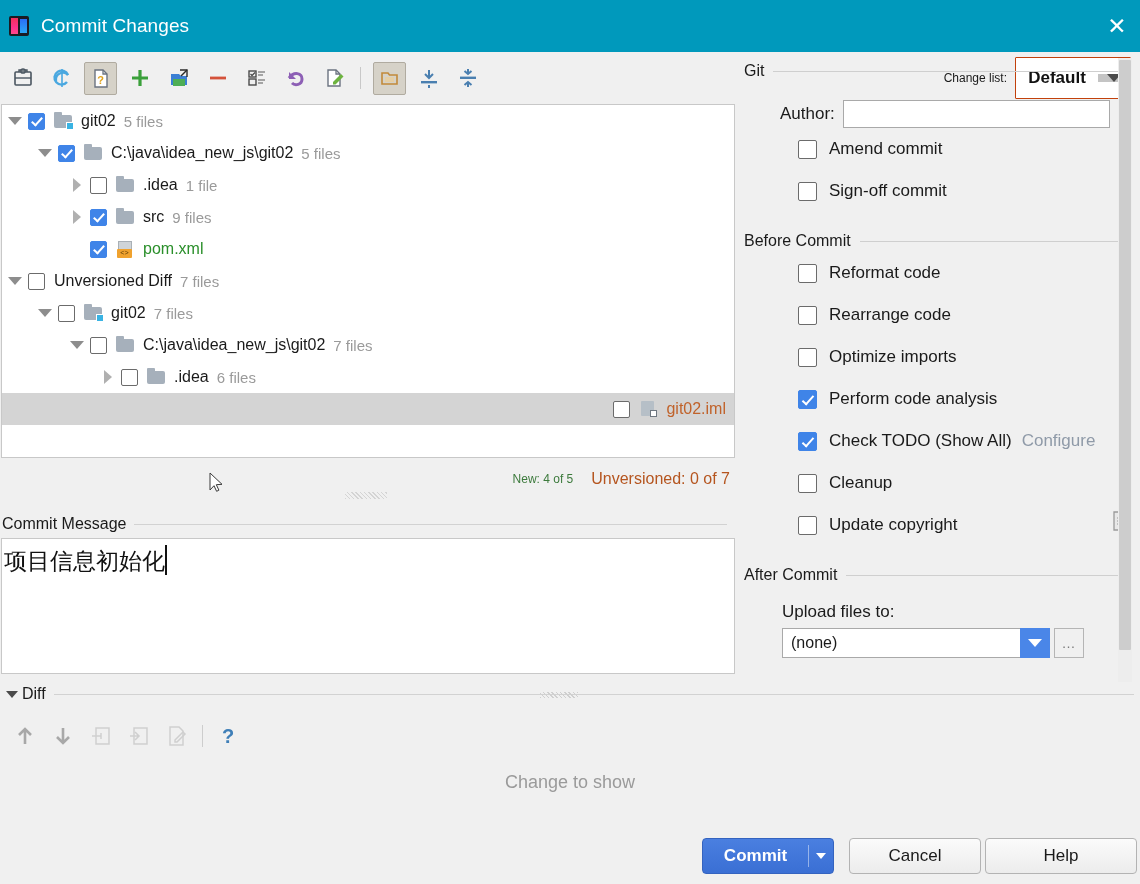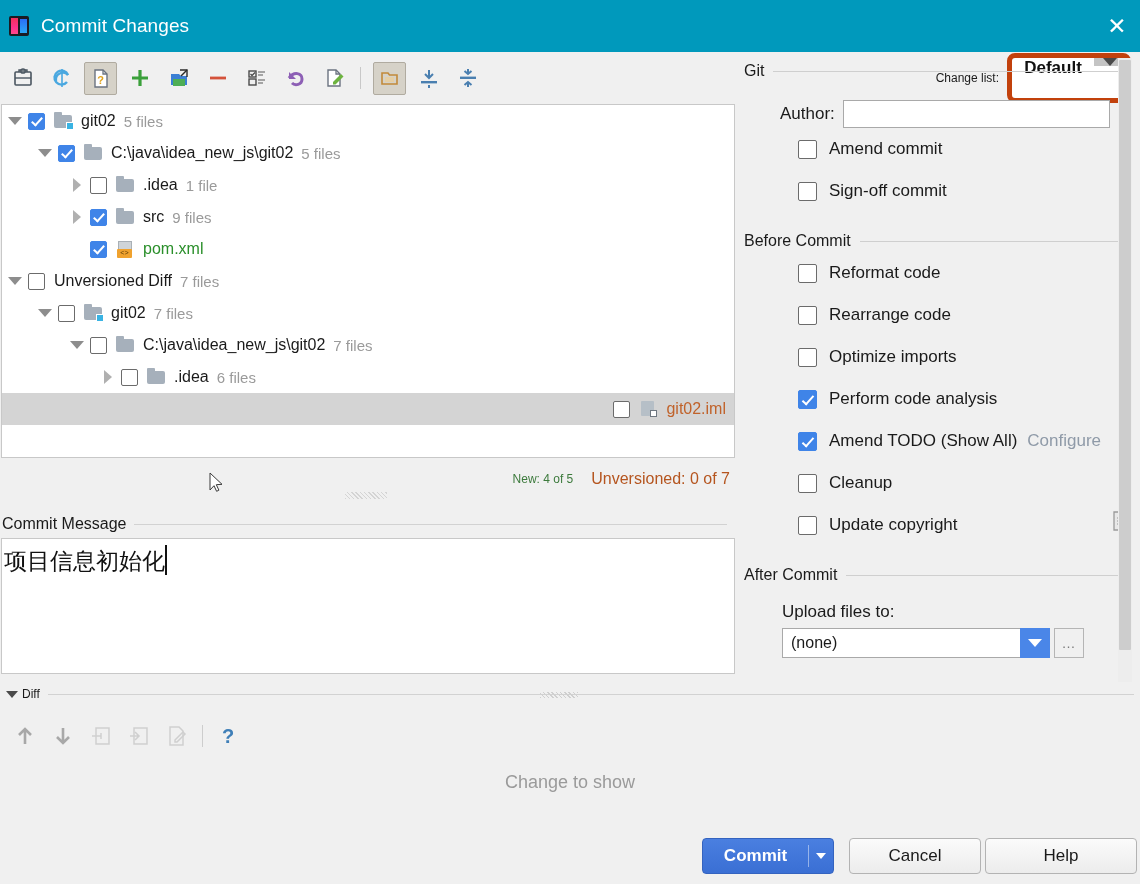--- a/index.html
+++ b/index.html
@@ -48,22 +48,22 @@
     width: 31px; height: 31px; margin-left: 6px; display: flex;
     align-items: center; justify-content: center; border-radius: 2px;
     border: 1px solid transparent; flex: 0 0 auto;
   }
   .tbtn.pressed { background: #d6d2c8; border: 1px solid #b0aba0; }
   .tsep { width: 1px; height: 22px; background: #c8c8c8; margin: 0 6px 0 9px; }
   .tb-spacer { flex: 1 1 auto; }
 
   .cl-label { font-size: 12px; color: #1a1a1a; margin-right: 8px; white-space: nowrap; }
   .cl-combo {
-    display: flex; align-items: flex-start; height: 40px; width: 114px;
-    border: 5px solid #c2410c; background: #ffffff; border-radius: 8px;
+    display: flex; align-items: center; height: 40px; width: 114px;
+    border: 1px solid #c2410c; background: #ffffff; border-radius: 1px;
     margin-right: 9px;
   }
   .cl-combo .val {
     flex: 1 1 auto; display: flex; align-items: center; justify-content: center;
     font-size: 17px; font-weight: bold; color: #111;
   }
   .cl-combo .arrow {
     width: 32px; background: #c4c4c4; display: flex; align-items: center; justify-content: center;
   }
   .cl-combo .arrow::after {
@@ -158,21 +158,21 @@
     font-family: "DejaVu Sans", sans-serif; position: relative;
   }
   .caret {
     display: inline-block; width: 1.5px; height: 30px; background: #111;
     vertical-align: -6px;
   }
 
   
   .diff-head { position: absolute; left: 0; top: 683px; width: 1140px; height: 22px; display: flex; align-items: center; }
   .diff-head .tri { width: 0; height: 0; border-left: 6px solid transparent; border-right: 6px solid transparent; border-top: 7px solid #4a4a4a; margin: 0 4px 0 6px; }
-  .diff-head .lbl { font-size: 12px; color: #1a1a1a; margin-right: 8px; }
+  .diff-head .lbl { font-size: 16px; color: #1a1a1a; margin-right: 8px; }
   .diff-head .line { flex: 1 1 auto; height: 1px; background: #d2d2d2; margin-right: 6px; }
   .diff-toolbar { position: absolute; left: 0; top: 712px; width: 1140px; height: 48px; display: flex; align-items: center; }
   .dbtn { width: 38px; height: 38px; display: flex; align-items: center; justify-content: center; }
   .dsep { width: 1px; height: 22px; background: #cdcdcd; margin: 0 6px; }
   .nothing {
     position: absolute; left: 0; top: 772px; width: 1140px; text-align: center;
     font-size: 18px; color: #9a9a9a;
   }
   .diff-grip { position: absolute; left: 540px; top: 692px; width: 38px; height: 6px;
     background: repeating-linear-gradient(45deg,#cfcfcf 0 1px,transparent 1px 3px); }
@@ -544,21 +544,21 @@
     <div class="chk-row">
       <div class="chk"></div>
       <div class="chk-lbl">Optimize imports</div>
     </div>
     <div class="chk-row">
       <div class="chk on"></div>
       <div class="chk-lbl">Perform code analysis</div>
     </div>
     <div class="chk-row">
       <div class="chk on"></div>
-      <div class="chk-lbl">Amend TODO (Show All)</div>
+      <div class="chk-lbl">Check TODO (Show All)</div>
       <div class="cfg-link">Configure</div>
     </div>
     <div class="chk-row">
       <div class="chk"></div>
       <div class="chk-lbl">Cleanup</div>
     </div>
     <div class="chk-row">
       <div class="chk"></div>
       <div class="chk-lbl">Update copyright</div>
     </div>

